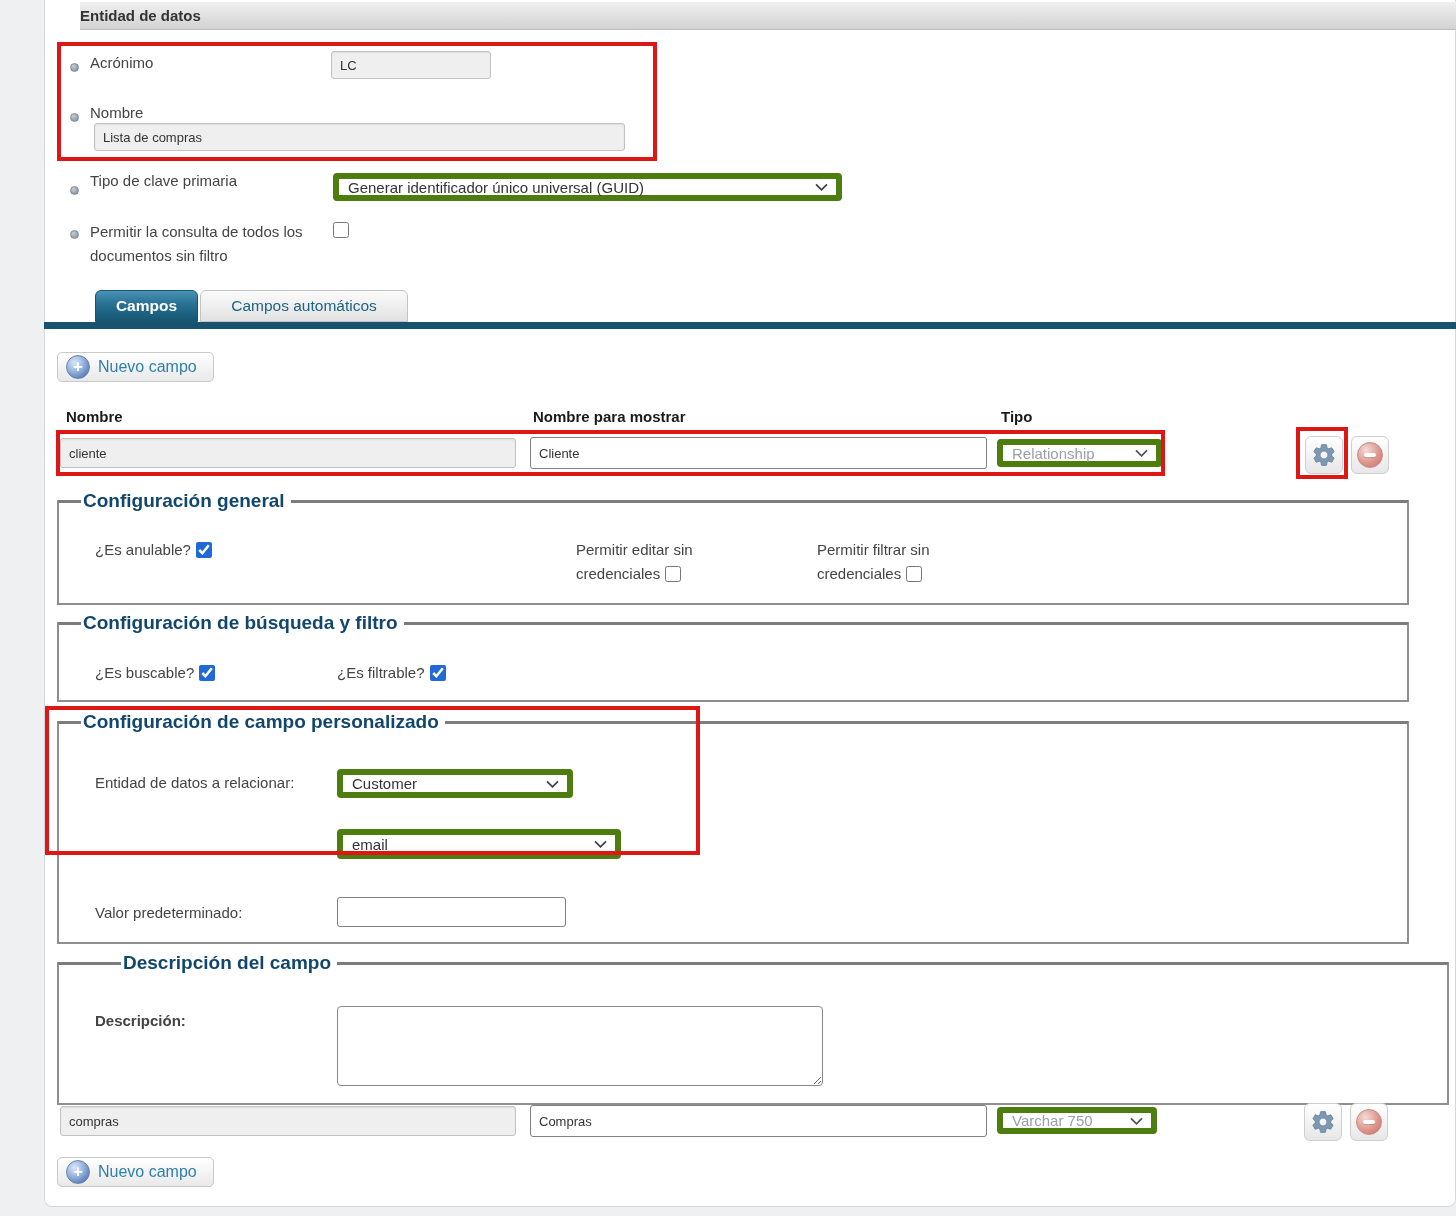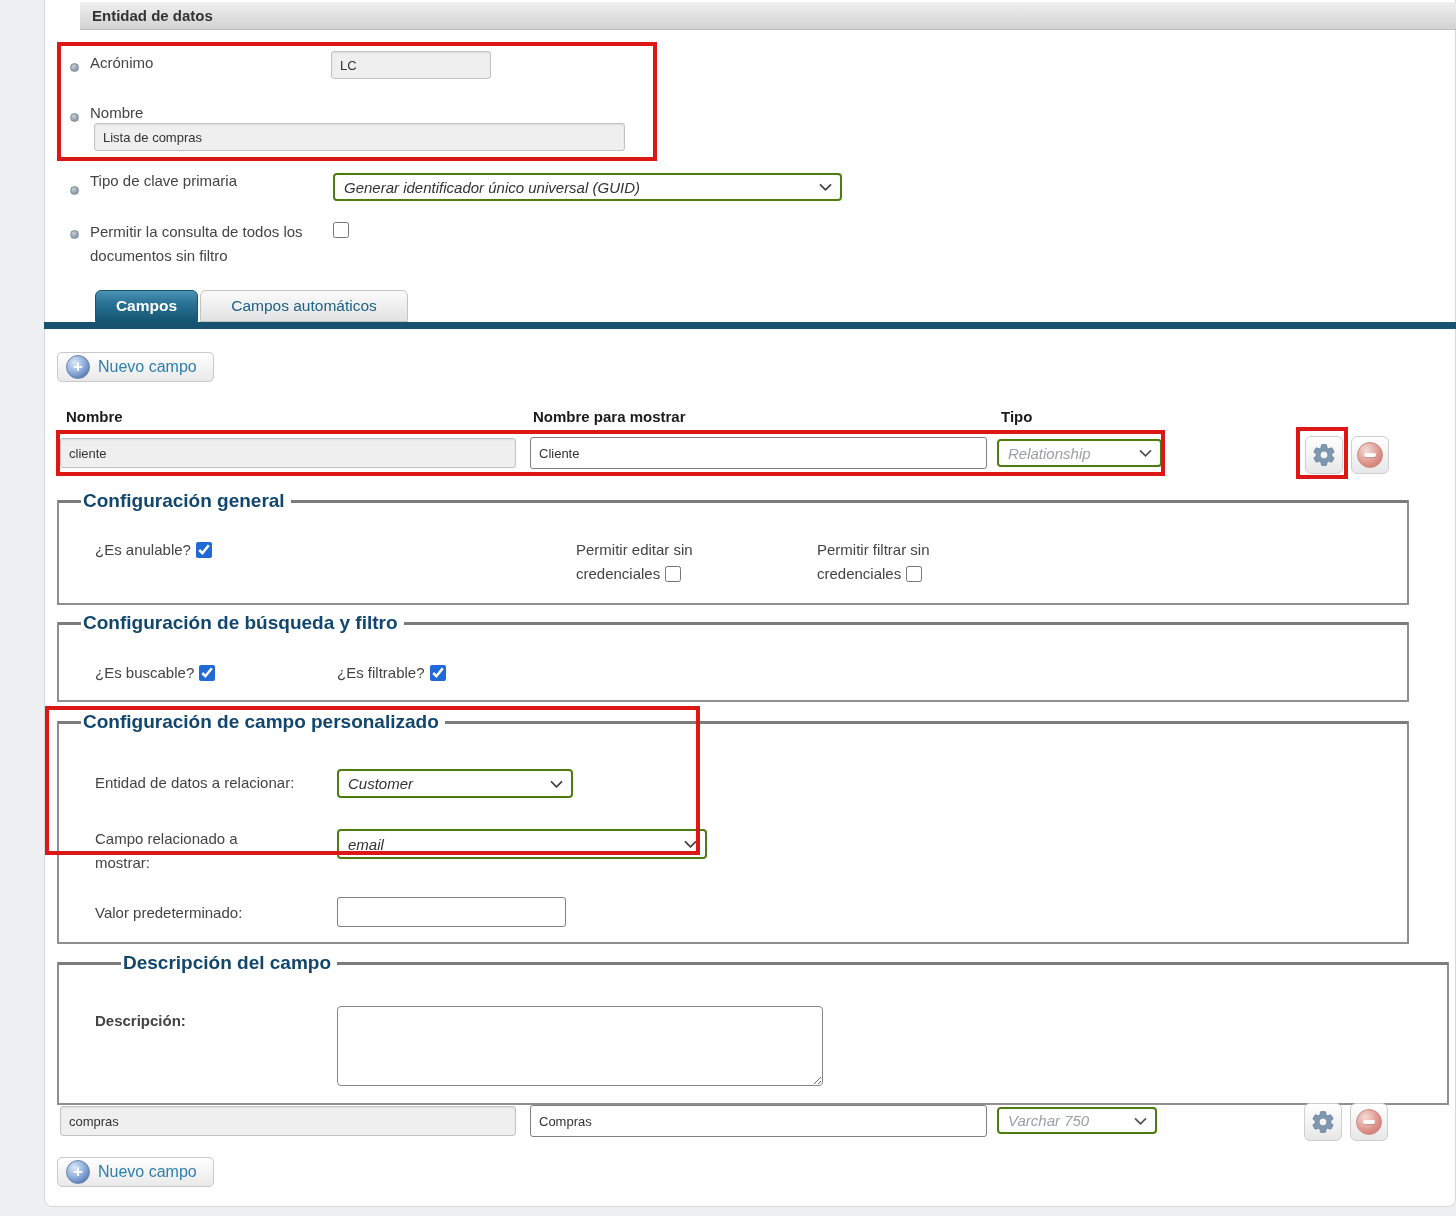--- a/index.html
+++ b/index.html
@@ -3,31 +3,31 @@
 <meta charset="utf-8">
 <style>
   html,body{margin:0;padding:0;}
   body{font-family:"Liberation Sans","DejaVu Sans",sans-serif;background:#eef0f2;}
   .page{position:relative;width:1456px;height:1216px;background:#eef0f2;overflow:hidden;}
   .panel{position:absolute;left:44px;top:0;width:1412px;height:1207px;background:#fff;
          border:1px solid #d6d9db;border-top:none;border-radius:0 0 8px 8px;box-sizing:border-box;}
   .abs{position:absolute;box-sizing:border-box;}
   .hdrbar{left:80px;top:2px;width:1376px;height:28px;
           background:linear-gradient(#f0f0f0,#d2d2d2);border-bottom:1px solid #bdbdbd;
-          font-weight:bold;font-size:15px;color:#333;line-height:28px;padding-left:12px;}
+          font-weight:bold;font-size:15px;color:#333;line-height:28px;}
   .lbl{font-size:15px;color:#444;line-height:24px;}
   .bullet{width:9px;height:9px;border-radius:50%;
           background:radial-gradient(circle at 35% 30%,#c6cfd8,#97a3b0 60%,#7e8b99);
           border:1px solid #7d8a98;}
   .txt{box-sizing:border-box;font-family:inherit;font-size:13px;color:#333;padding:0 8px;
        border-radius:3px;outline:none;}
   .txt.gray{background:#efefef;border:1px solid #c2c2c2;box-shadow:inset 0 1px 2px rgba(0,0,0,.07);}
   .txt.white{background:#fff;border:1px solid #808080;}
-  .sel{background:#fff;border:2px solid #4d7c0f;border-radius:4px;display:flex;align-items:center;
-       justify-content:space-between;padding:0 8px 0 9px;font-size:15px;color:#333;font-style:italic;}
+  .sel{background:#fff;border:6px solid #4d7c0f;border-radius:4px;display:flex;align-items:center;
+       justify-content:space-between;padding:0 8px 0 9px;font-size:15px;color:#333;}
   .sel .muted{color:#9aa0a6;}
   .chev{flex:0 0 auto;margin-left:6px;}
   .tab{position:absolute;top:290px;height:32px;border-radius:6px 6px 0 0;font-size:15.5px;
        display:flex;align-items:center;justify-content:center;cursor:pointer;box-sizing:border-box;}
   .tab.active{background:linear-gradient(#4a93b5 0%,#2a7396 40%,#155672 100%);
               color:#fff;font-weight:bold;border:1px solid #155672;}
   .tab.inactive{background:linear-gradient(#fbfbfb,#e2e2e2);color:#1e6288;border:1px solid #c3c3c3;}
   .divider{left:44px;top:322px;width:1412px;height:7px;background:#17536f;}
   .btn-new{height:30px;border-radius:5px;border:1px solid #c9c9c9;
            background:linear-gradient(#ffffff,#e9e9e9);display:inline-flex;align-items:center;
@@ -149,22 +149,21 @@
 
   <fieldset class="fs" style="left:57px;top:711px;width:1348px;height:228px;">
     <legend>Configuración de campo personalizado</legend>
     <div class="abs lbl" style="left:36px;top:38px;">Entidad de datos a relacionar:</div>
     <div class="abs sel" style="left:278px;top:36px;width:236px;height:29px;">
       <span>Customer</span>
       <svg class="chev" width="13" height="8" viewBox="0 0 13 8">
           <path d="M1 1.3 6.5 6.8 12 1.3" fill="none" stroke="#444" stroke-width="1.8"></path>
         </svg>
     </div>
-    <div class="abs lbl" style="left:36px;top:94px;width:172px;">Campo relacionado a mostrar:</div>
-    <div class="abs sel" style="left:278px;top:96px;width:370px;height:30px;">
+    <div class="abs sel" style="left:278px;top:96px;width:284px;height:30px;">
       <span>email</span>
       <svg class="chev" width="13" height="8" viewBox="0 0 13 8">
           <path d="M1 1.3 6.5 6.8 12 1.3" fill="none" stroke="#444" stroke-width="1.8"></path>
         </svg>
     </div>
     <div class="abs lbl" style="left:36px;top:168px;">Valor predeterminado:</div>
     <input class="abs txt white" style="left: 278px; top: 164px; width: 229px; height: 30px;" value="">
   </fieldset>
 
   <fieldset class="fs" style="left:57px;top:952px;width:1348px;height:148px;padding-left:40px;">

